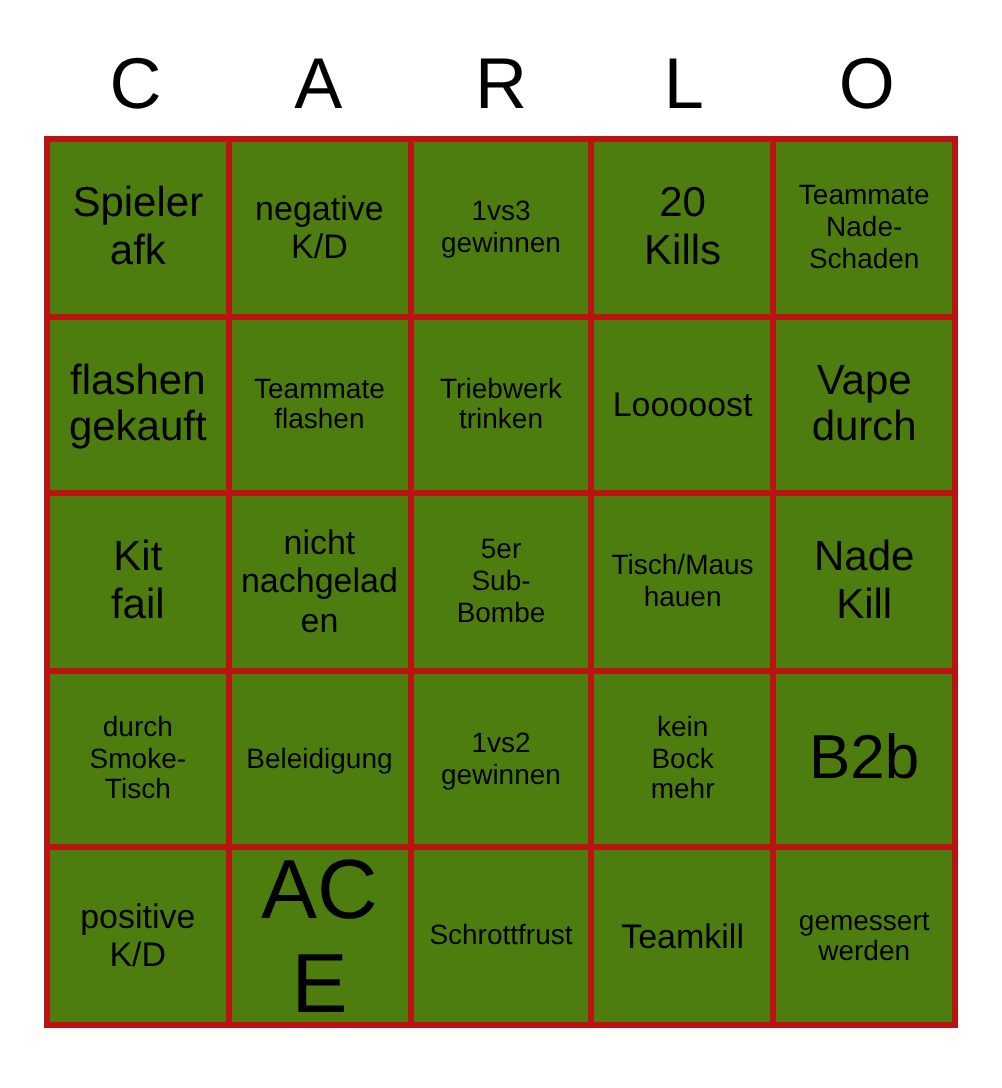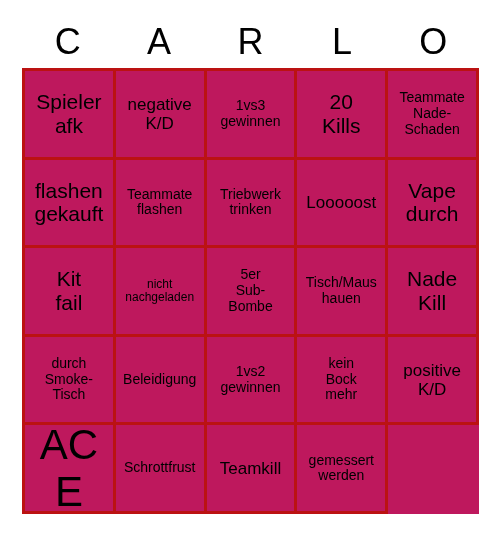--- a/index.html
+++ b/index.html
@@ -44,42 +44,42 @@
     left: 22px;
     top: 68px;
     width: 457px;
     height: 446px;
     box-sizing: border-box;
     border-top: 3px solid var(--line, #bb1212);
     border-left: 3px solid var(--line, #bb1212);
     display: grid;
     grid-template-columns: repeat(5, 1fr);
     grid-template-rows: repeat(5, 1fr);
-    background: #be185d;
+    background: #4d7c0f;
   }
   .cell {
     box-sizing: border-box;
     border-right: 3px solid var(--line, #bb1212);
     border-bottom: 3px solid var(--line, #bb1212);
     display: flex;
     align-items: center;
     justify-content: center;
     text-align: center;
     padding: 2px 3px;
     overflow: hidden;
   }
   .cell-text {
     display: block;
     width: 100%;
     line-height: 1.12;
     white-space: pre-line;
     word-break: break-word;
   }
   
-  .fs-xs  .cell-text { font-size: 12px; text-align: center; }
+  .fs-xs  .cell-text { font-size: 17px; text-align: center; }
   .fs-sm  .cell-text { font-size: 14px; }
   .fs-md  .cell-text { font-size: 17px; }
   .fs-lg  .cell-text { font-size: 21px; }
   .fs-xl  .cell-text { font-size: 31px; }
   .fs-xxl .cell-text { font-size: 42px; }
 </style>
 </head>
 <body>
 
 <div id="card">
@@ -168,20 +168,23 @@
       </div>
     <div class="cell fs-sm">
         <span class="cell-text">1vs2
 gewinnen</span>
       </div>
     <div class="cell fs-sm">
         <span class="cell-text">kein
 Bock
 mehr</span>
       </div>
+    <div class="cell fs-xl">
+        <span class="cell-text">B2b</span>
+      </div>
 
     <div class="cell fs-md">
         <span class="cell-text">positive
 K/D</span>
       </div>
     <div class="cell fs-xxl">
         <span class="cell-text">ACE</span>
       </div>
     <div class="cell fs-sm">
         <span class="cell-text">Schrottfrust</span>

